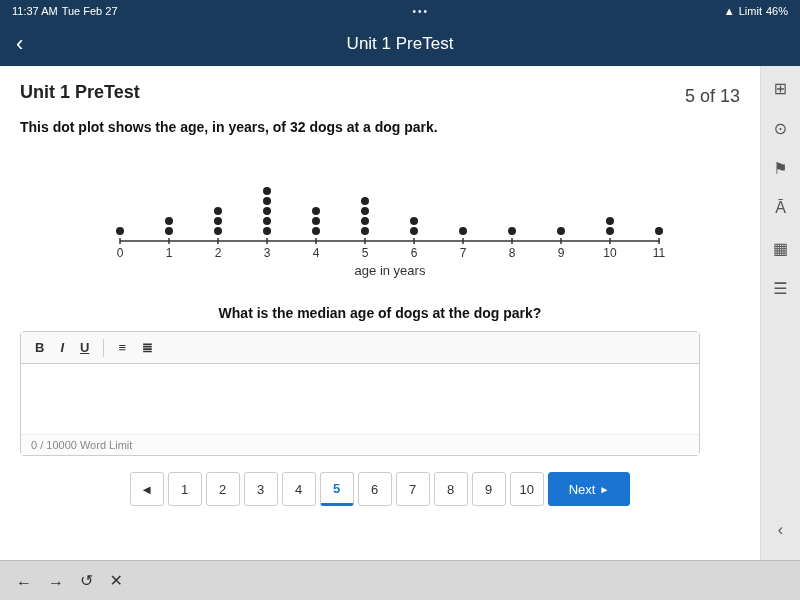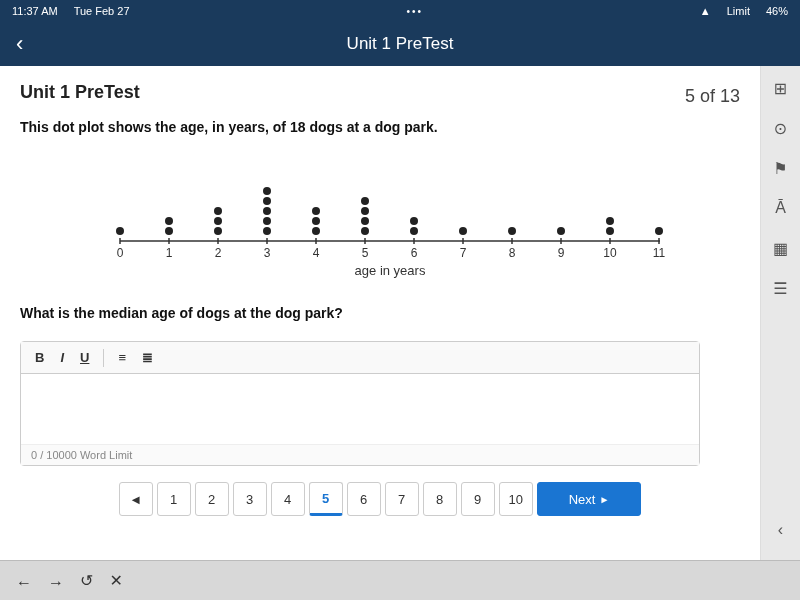--- a/index.html
+++ b/index.html
@@ -21,21 +21,21 @@
       padding: 4px 12px;
       display: flex;
       justify-content: space-between;
       align-items: center;
       height: 22px;
       flex-shrink: 0;
     }
     .status-bar-left, .status-bar-center, .status-bar-right {
       display: flex;
       align-items: center;
-      gap: 16px;
+      gap: 4px;
     }
     .status-bar-center { flex: 1; justify-content: center; }
     .status-dots { letter-spacing: 2px; font-size: 10px; }
 
     
     .header {
       background: #1a3a5c;
       color: white;
       padding: 8px 16px;
       display: flex;
@@ -110,21 +110,22 @@
       align-items: center;
     }
     .dot-plot-svg-wrap {
       width: 580px;
     }
 
     .question-label {
       font-size: 14px;
       font-weight: 700;
       color: #111;
-      margin-bottom: 20px;
+      margin-bottom: 10px;
+      text-align: center;
     }
 
     
     .editor-container {
       border: 1px solid #ccc;
       border-radius: 4px;
       max-width: 680px;
     }
     .editor-toolbar {
       display: flex;
@@ -190,21 +191,21 @@
     .page-btn.active {
       background: white;
       border-bottom: 3px solid #1a75d2;
       font-weight: bold;
       color: #1a75d2;
     }
     .page-btn.next-btn {
       background: #1a75d2;
       color: white;
       border-color: #1a75d2;
-      padding: 0 31px;
+      padding: 0 20px;
       font-weight: 500;
       gap: 4px;
     }
     .page-btn.prev-btn {
       background: white;
     }
 
     
     .right-sidebar {
       width: 40px;
@@ -280,21 +281,21 @@
 </div>
 
 <div class="main-container">
   <div class="content">
 
     <div class="page-header">
       <span class="page-title">Unit 1 PreTest</span>
       <span class="page-counter">5 of 13</span>
     </div>
 
-    <div class="question-text">This dot plot shows the age, in years, of 18 dogs at a dog park.</div>
+    <div class="question-text">This dot plot shows the age, in years, of 32 dogs at a dog park.</div>
 
     <div class="dot-plot-container">
       <div class="dot-plot-svg-wrap">
         <svg width="580" height="130">
 
           <line x1="30" y1="90" x2="570" y2="90" stroke="#333" stroke-width="1.5"></line>
 
           <line x1="30" y1="87" x2="30" y2="93" stroke="#333" stroke-width="1.5"></line>
           <text x="30" y="106" text-anchor="middle" font-size="12" fill="#333">0</text>
 

